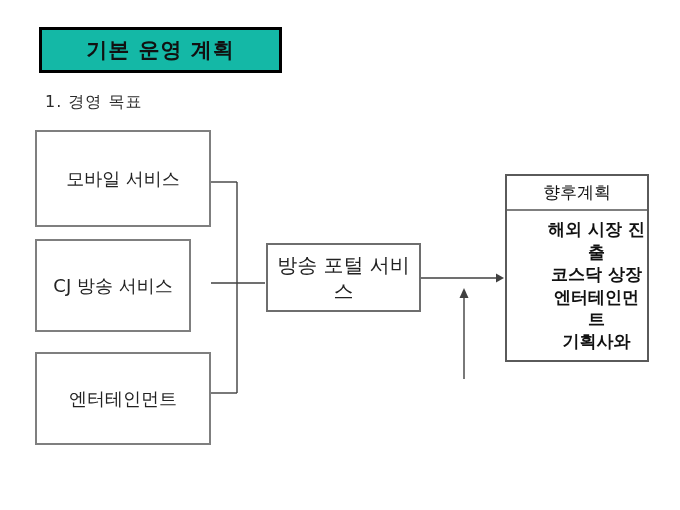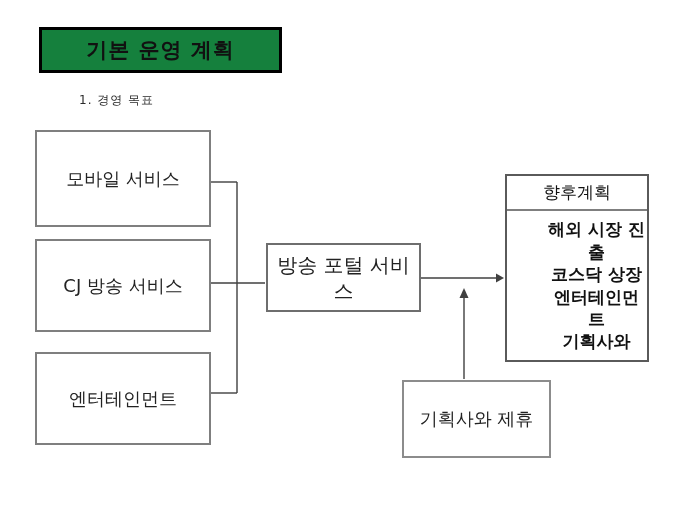--- a/index.html
+++ b/index.html
@@ -20,44 +20,43 @@
     position: absolute;
     left: 39px; top: 27px;
     width: 243px; height: 46px;
     border: 3px solid #000000;
     box-sizing: border-box;
     display: flex; align-items: center; justify-content: center;
     font-size: 21px;
     font-weight: bold;
     letter-spacing: 1px;
     color: #111111;
-    background: #15803d;
+    background: #14b8a6;
   }
   .section-label {
     position: absolute;
     left: 45px; top: 92px;
-    font-size: 12px;
+    font-size: 16px;
     letter-spacing: 1px;
     color: #2a2a2a;
-    margin-left: 34px;
   }
   .box {
     position: absolute;
     border: 2px solid #7f7f7f;
     box-sizing: border-box;
     background: #ffffff;
     display: flex; flex-direction: column;
     align-items: center; justify-content: center;
     text-align: center;
     font-size: 18px;
     line-height: 1.3;
     color: #222222;
   }
   .box-mobile  { left: 35px;  top: 130px; width: 176px; height: 97px; }
-  .box-cj      { left: 35px;  top: 239px; width: 176px; height: 93px; }
+  .box-cj      { left: 35px;  top: 239px; width: 156px; height: 93px; }
   .box-ent     { left: 35px;  top: 352px; width: 176px; height: 93px; }
   .box-portal  { left: 266px; top: 243px; width: 155px; height: 69px; font-size: 20px; border-color: #6e6e6e; }
   .box-partner { left: 402px; top: 380px; width: 149px; height: 78px; border-color: #8c8c8c; }
   .future-box {
     position: absolute;
     left: 505px; top: 174px;
     width: 144px; height: 188px;
     border: 2px solid #5a5a5a;
     box-sizing: border-box;
     background: #ffffff;
@@ -135,17 +134,14 @@
       <span>향후계획</span>
     </div>
     <div class="future-body">
       <span>해외 시장 진출</span>
       <span>코스닥 상장</span>
       <span>엔터테인먼트</span>
       <span>기획사와</span>
     </div>
   </div>
 
-  <div class="box box-partner">
-    <span>기획사와 제휴</span>
-  </div>
 
 </div>
 
 </body></html>

